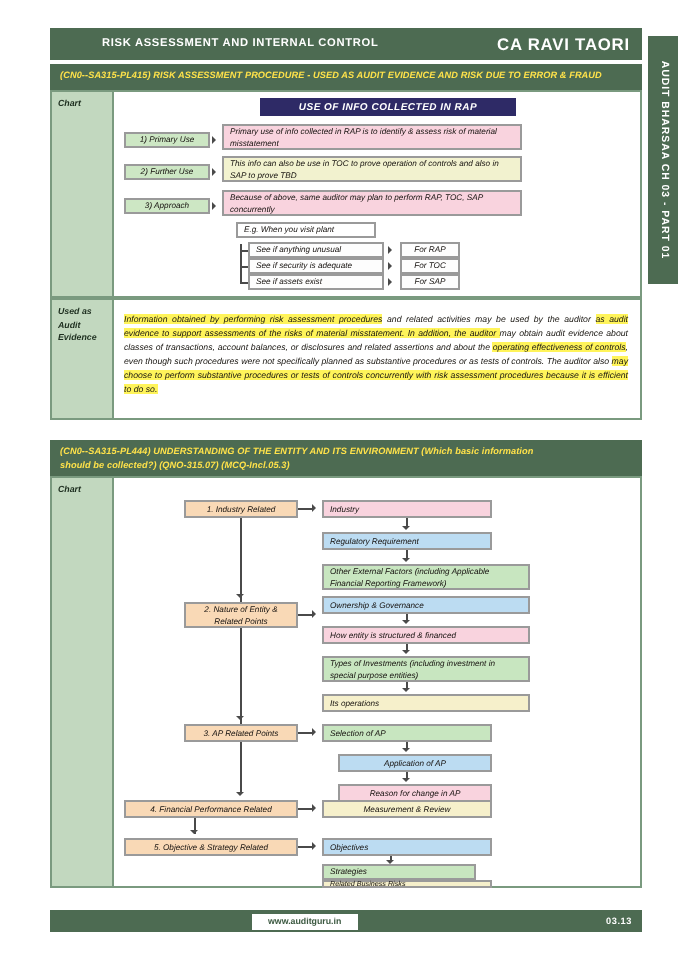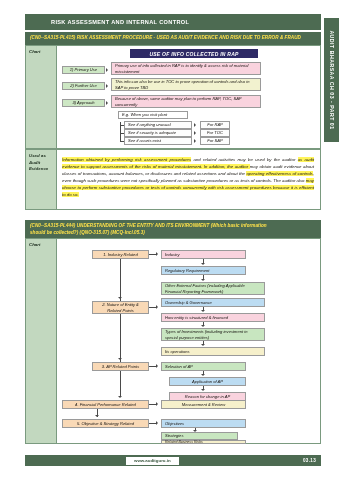--- a/index.html
+++ b/index.html
@@ -200,20 +200,21 @@
     letter-spacing: 0.3px;
   }
 </style>
 </head>
 <body>
 
 <div class="page">
 
   <div class="header-bar">
     <div class="header-title">RISK ASSESSMENT AND INTERNAL CONTROL</div>
+    <div class="header-brand">CA RAVI TAORI</div>
   </div>
 
   <div class="side-tab">
     <div class="side-tab-text">AUDIT BHARSAA CH 03 - PART 01</div>
   </div>
 
   <div class="section-bar" style="left:25px; top:32px; width:296px; height:13px;">
     <div class="sec-text">(CN0--SA315-PL415) RISK ASSESSMENT PROCEDURE - USED AS AUDIT EVIDENCE AND RISK DUE TO ERROR &amp; FRAUD</div>
   </div>
 

